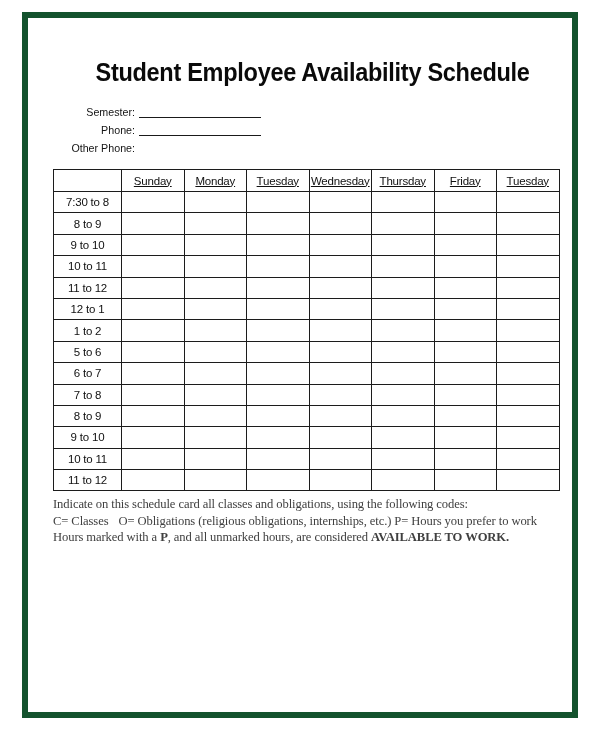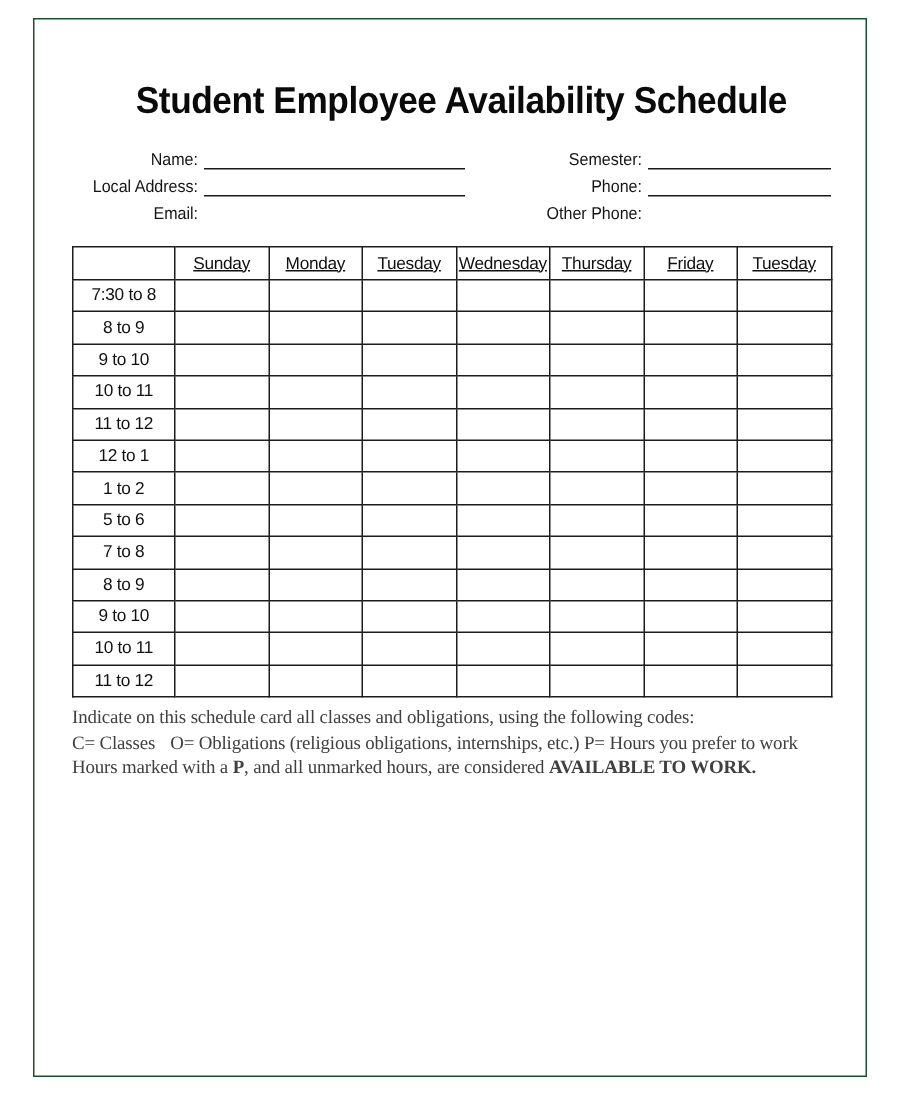--- a/index.html
+++ b/index.html
@@ -16,21 +16,21 @@
   }
 
   
   .page {
     position: absolute;
     left: 22px;
     top: 12px;
     width: 556px;
     height: 706px;
     background: #ffffff;
-    border: 1px solid #14532d;
+    border: 6px solid #14532d;
     box-sizing: border-box;
   }
 
   .sheet-inner {
     position: absolute;
     left: 25px;
     top: 40px;
     width: 506px;
   }
 
@@ -156,34 +156,20 @@
 </head>
 <body>
 
 <div class="page">
   <div class="sheet-inner">
 
     <h1 class="doc-title">Student Employee Availability Schedule</h1>
 
     <div class="form-block">
 
-      <div class="form-col left">
-        <div class="form-row">
-          <span class="form-label">Name:</span>
-          <span class="form-line"></span>
-        </div>
-        <div class="form-row">
-          <span class="form-label">Local Address:</span>
-          <span class="form-line"></span>
-        </div>
-        <div class="form-row">
-          <span class="form-label">Email:</span>
-          <span class="form-line blank"></span>
-        </div>
-      </div>
 
       <div class="form-col right">
         <div class="form-row">
           <span class="form-label">Semester:</span>
           <span class="form-line"></span>
         </div>
         <div class="form-row">
           <span class="form-label">Phone:</span>
           <span class="form-line"></span>
         </div>
@@ -293,20 +279,30 @@
             <td class="time-cell">5 to 6</td>
             <td></td>
             <td></td>
             <td></td>
             <td></td>
             <td></td>
             <td></td>
             <td></td>
           </tr>
           <tr>
+            <td class="time-cell">6 to 7</td>
+            <td></td>
+            <td></td>
+            <td></td>
+            <td></td>
+            <td></td>
+            <td></td>
+            <td></td>
+          </tr>
+          <tr>
             <td class="time-cell">7 to 8</td>
             <td></td>
             <td></td>
             <td></td>
             <td></td>
             <td></td>
             <td></td>
             <td></td>
           </tr>
           <tr>

